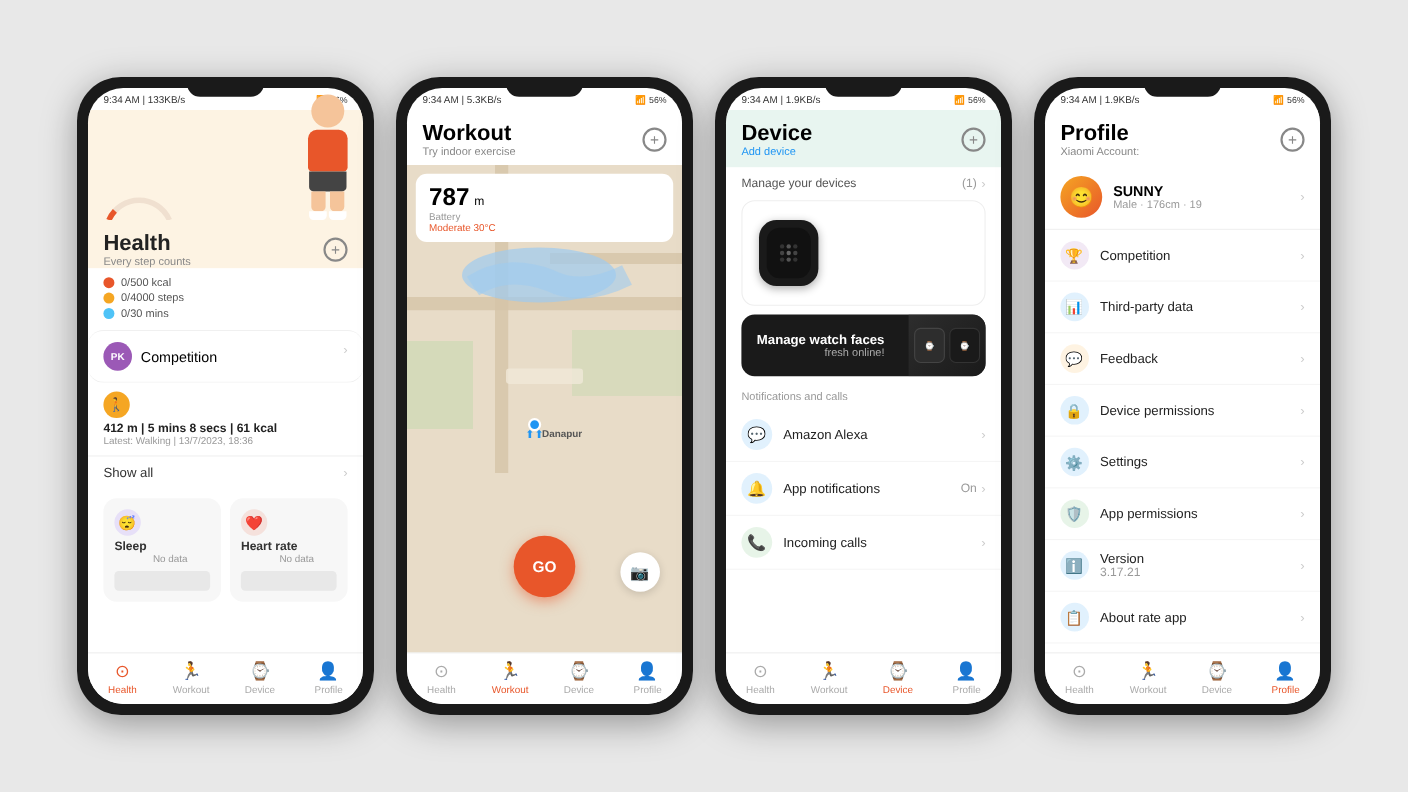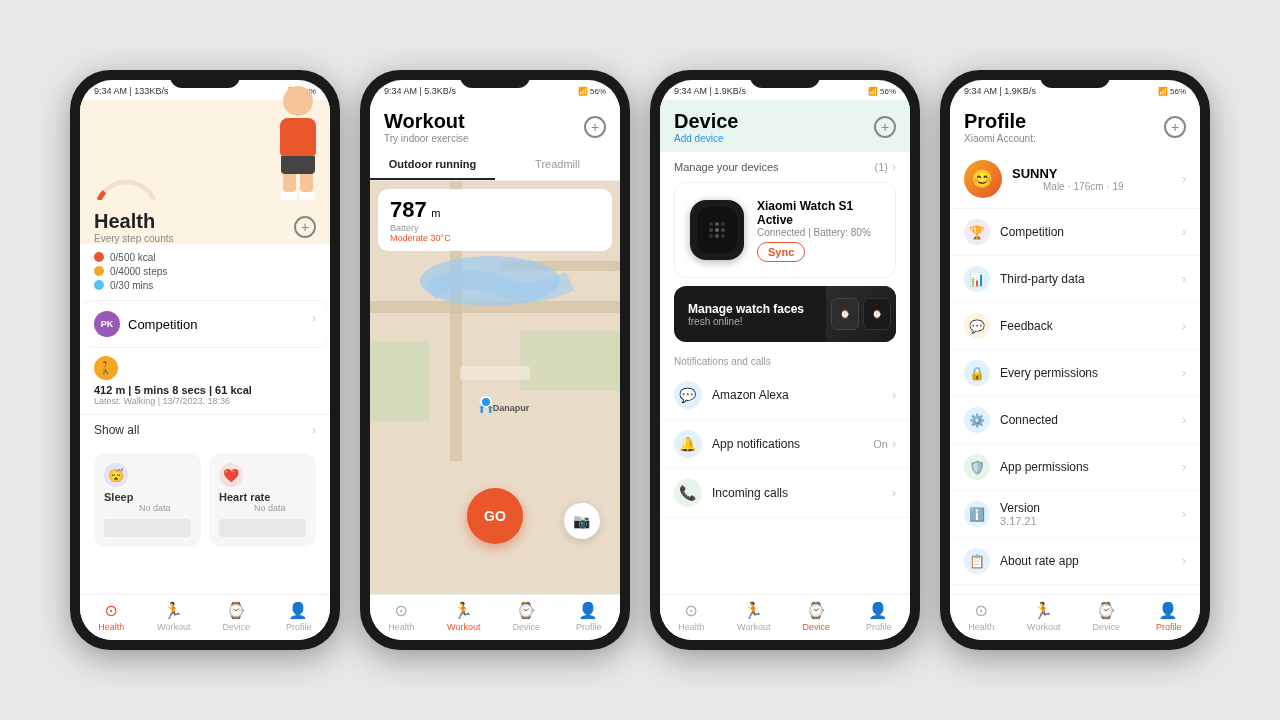--- a/index.html
+++ b/index.html
@@ -471,20 +471,21 @@
       padding: 12px 14px;
       color: #fff;
     }
     .watch-face-text h4 {
       font-size: 12px;
       font-weight: 600;
     }
     .watch-face-text p {
       font-size: 10px;
       color: #aaa;
+      text-align: right;
     }
     .watch-face-preview {
       position: absolute;
       right: 0;
       width: 70px;
       height: 56px;
       background: linear-gradient(135deg, #2d2d2d, #1a1a1a);
       display: flex;
       align-items: center;
       justify-content: center;
@@ -564,21 +565,20 @@
       font-size: 18px;
       color: #fff;
     }
     .profile-name {
       font-size: 13px;
       font-weight: 600;
     }
     .profile-sub {
       font-size: 10px;
       color: #999;
-      margin-left: 31px;
     }
     .profile-menu-item {
       display: flex;
       align-items: center;
       justify-content: space-between;
       padding: 10px 14px;
       border-bottom: 1px solid #f5f5f5;
       flex-shrink: 0;
     }
     .profile-menu-left {
@@ -757,24 +757,20 @@
       <div class="phone2-header">
         <div class="phone-header-row">
           <div>
             <h2>Workout</h2>
             <p>Try indoor exercise</p>
           </div>
           <div class="plus-btn">+</div>
         </div>
       </div>
 
-      <div class="workout-tabs">
-        <div class="workout-tab active">Outdoor running</div>
-        <div class="workout-tab">Treadmill</div>
-      </div>
 
       <div class="map-section">
 
         <svg width="100%" height="100%" style="position:absolute;top:0;left:0;">
 
           <rect width="100%" height="100%" fill="#e8dcc8"></rect>
 
           <rect x="0" y="120" width="250" height="12" fill="#d4c4a8" opacity="0.8"></rect>
           <rect x="80" y="0" width="12" height="280" fill="#d4c4a8" opacity="0.8"></rect>
           <rect x="130" y="80" width="120" height="10" fill="#d4c4a8" opacity="0.8"></rect>
@@ -869,25 +865,20 @@
                 <div class="watch-dot" style="background:#444;"></div>
                 <div class="watch-dot" style="background:#666;"></div>
                 <div class="watch-dot" style="background:#444;"></div>
                 <div class="watch-dot" style="background:#333;"></div>
                 <div class="watch-dot" style="background:#555;"></div>
                 <div class="watch-dot" style="background:#333;"></div>
               </div>
             </div>
           </div>
         </div>
-        <div class="device-info">
-          <h4>Xiaomi Watch S1 Active</h4>
-          <p>Connected | Battery: 80%</p>
-          <span class="sync-btn">Sync</span>
-        </div>
       </div>
 
       <div class="watch-face-card">
         <div class="watch-face-text">
           <h4>Manage watch faces</h4>
           <p>fresh online!</p>
         </div>
         <div class="watch-face-preview">
           <div style="width:28px;height:32px;background:#2d2d2d;border-radius:6px;border:1px solid #444;display:flex;align-items:center;justify-content:center;">
             <span style="color:#fff;font-size:8px;">⌚</span>
@@ -1002,29 +993,29 @@
         <div class="profile-menu-left">
           <div class="profile-icon" style="background:#f5a62322;">💬</div>
           <span class="profile-menu-label">Feedback</span>
         </div>
         <span class="chevron">›</span>
       </div>
 
       <div class="profile-menu-item">
         <div class="profile-menu-left">
           <div class="profile-icon" style="background:#2196F322;">🔒</div>
-          <span class="profile-menu-label">Every permissions</span>
+          <span class="profile-menu-label">Device permissions</span>
         </div>
         <span class="chevron">›</span>
       </div>
 
       <div class="profile-menu-item">
         <div class="profile-menu-left">
           <div class="profile-icon" style="background:#2196F322;">⚙️</div>
-          <span class="profile-menu-label">Connected</span>
+          <span class="profile-menu-label">Settings</span>
         </div>
         <span class="chevron">›</span>
       </div>
 
       <div class="profile-menu-item">
         <div class="profile-menu-left">
           <div class="profile-icon" style="background:#4caf5022;">🛡️</div>
           <span class="profile-menu-label">App permissions</span>
         </div>
         <span class="chevron">›</span>

